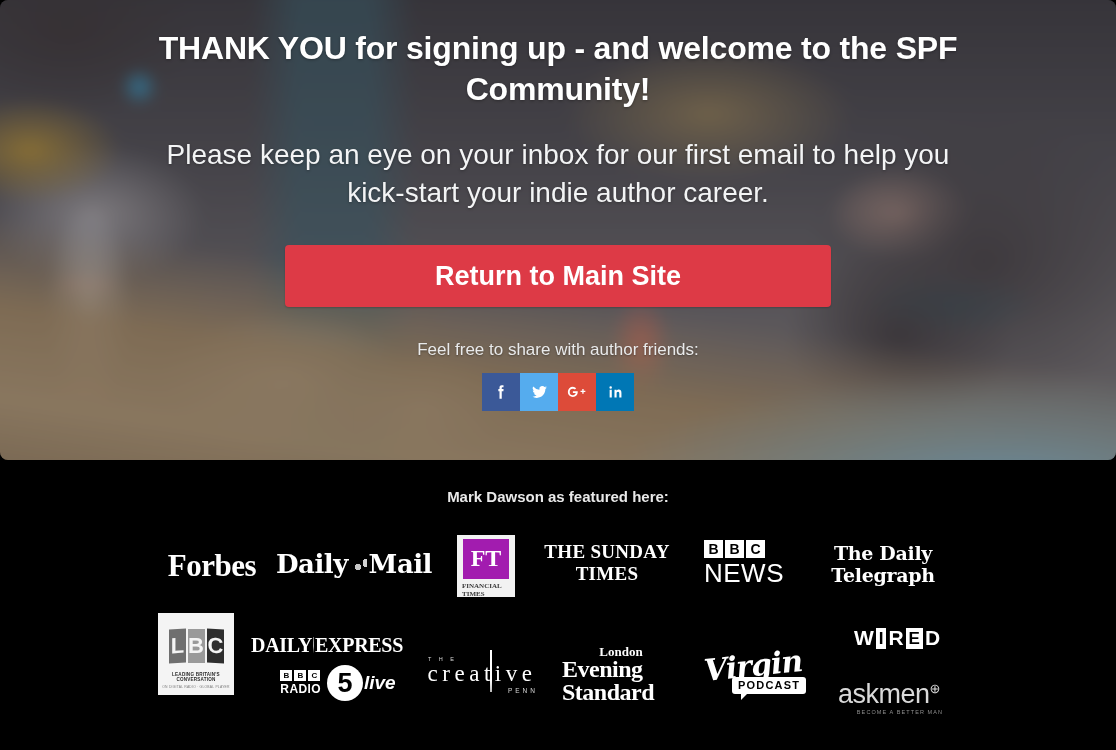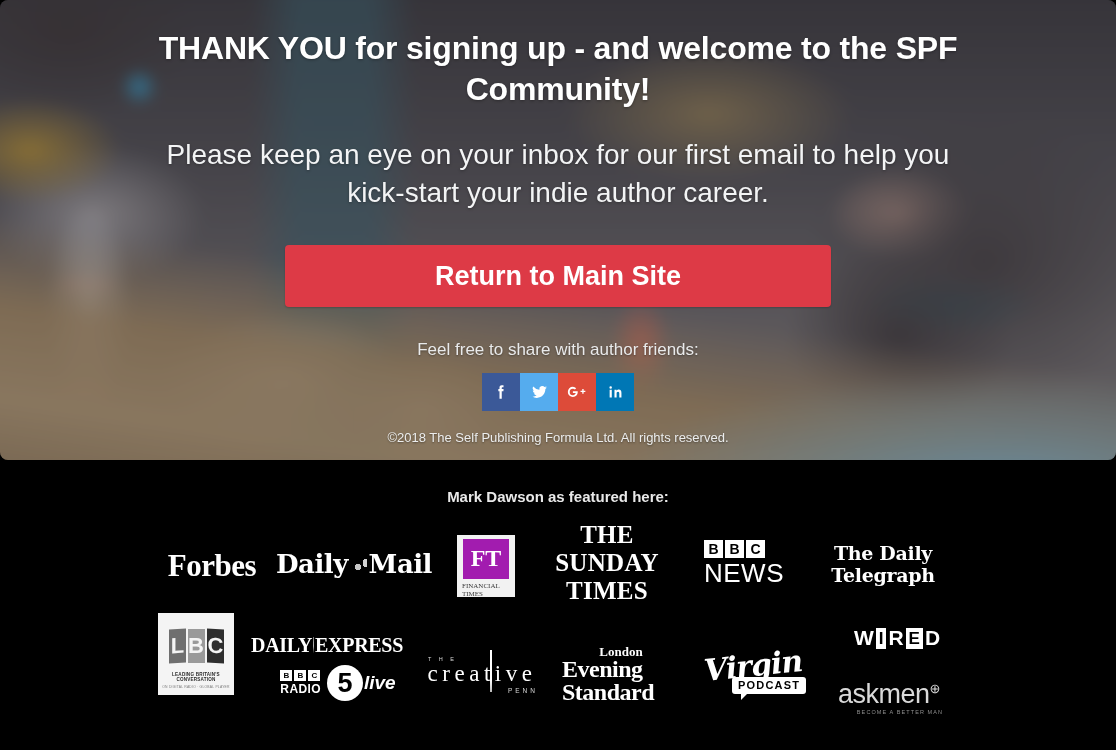--- a/index.html
+++ b/index.html
@@ -198,37 +198,37 @@
   }
 
   .lg-ft { left: 457px; top: 22px; width: 58px; height: 62px; background: #f2f2f2; }
   .lg-ft .ft-box {
     width: 46px; height: 40px; margin: 4px auto 0; background: #a21caf;
     color: #fff; font-family: "Liberation Serif", serif; font-weight: 700;
     font-size: 24px; display: flex; align-items: center; justify-content: center;
     letter-spacing: 0px;
   }
   .lg-ft .ft-cap {
-    color: #3a3a3a; font-family: "Liberation Serif", serif; font-weight: 400;
+    color: #3a3a3a; font-family: "Liberation Serif", serif; font-weight: 700;
     font-size: 7px; line-height: 8px; text-align: left; padding-left: 5px; margin-top: 3px;
   }
 
   .lg-sundaytimes { left: 531px; top: 28px; width: 152px; height: 42px; flex-direction: column; }
   .lg-sundaytimes .st-crest {
     width: 56px; height: 12px;
     background:
       radial-gradient(circle 3px at 10px 9px, #d8d8d8 0 65%, transparent 66%),
       radial-gradient(circle 3px at 46px 9px, #d8d8d8 0 65%, transparent 66%),
       radial-gradient(ellipse 13px 7px at 28px 5px, #e6e6e6 0 70%, transparent 71%),
       radial-gradient(ellipse 22px 3px at 28px 11px, #cfcfcf 0 70%, transparent 71%);
     opacity: .85; margin-bottom: 1px;
   }
   .lg-sundaytimes .st-name {
     font-family: "Liberation Serif", serif; font-weight: 700;
-    font-size: 25px; letter-spacing: 0.3px;
+    font-size: 19px; letter-spacing: 0.3px;
   }
 
   .lg-bbcnews { left: 704px; top: 26px; width: 78px; height: 48px; flex-direction: column; align-items: flex-start; }
   .bbc-boxes { display: flex; gap: 2px; }
   .bbc-boxes span {
     width: 19px; height: 18px; background: #fff; color: #000;
     font-family: "Liberation Sans", sans-serif; font-weight: 700; font-size: 14px;
     display: flex; align-items: center; justify-content: center;
   }
   .lg-bbcnews .news {
@@ -400,21 +400,20 @@
         <a class="social-btn" style="background:#0077b5">
           <span>
             <svg width="19" height="19" viewBox="0 0 24 24" fill="#ffffff" aria-hidden="true">
               <path d="M7.3 19.5H4.6V9.8h2.7v9.7zM5.9 8.6a1.6 1.6 0 1 1 0-3.2 1.6 1.6 0 0 1 0 3.2zM19.5 19.5h-2.7v-4.7c0-1.1 0-2.6-1.6-2.6s-1.8 1.2-1.8 2.5v4.8H10.7V9.8h2.6v1.3h.1c.4-.7 1.3-1.5 2.6-1.5 2.8 0 3.5 1.8 3.5 4.2v5.7z"></path>
             </svg>
           </span>
         </a>
 
       </div>
 
-      <p class="copyright">©2018 The Self Publishing Formula Ltd. All rights reserved.</p>
     </div>
   </section>
 
   <section class="featured">
 
     <div class="featured-title">Mark Dawson as featured here:</div>
 
     <div class="logo-grid">
 
       <div class="logo lg-forbes">

